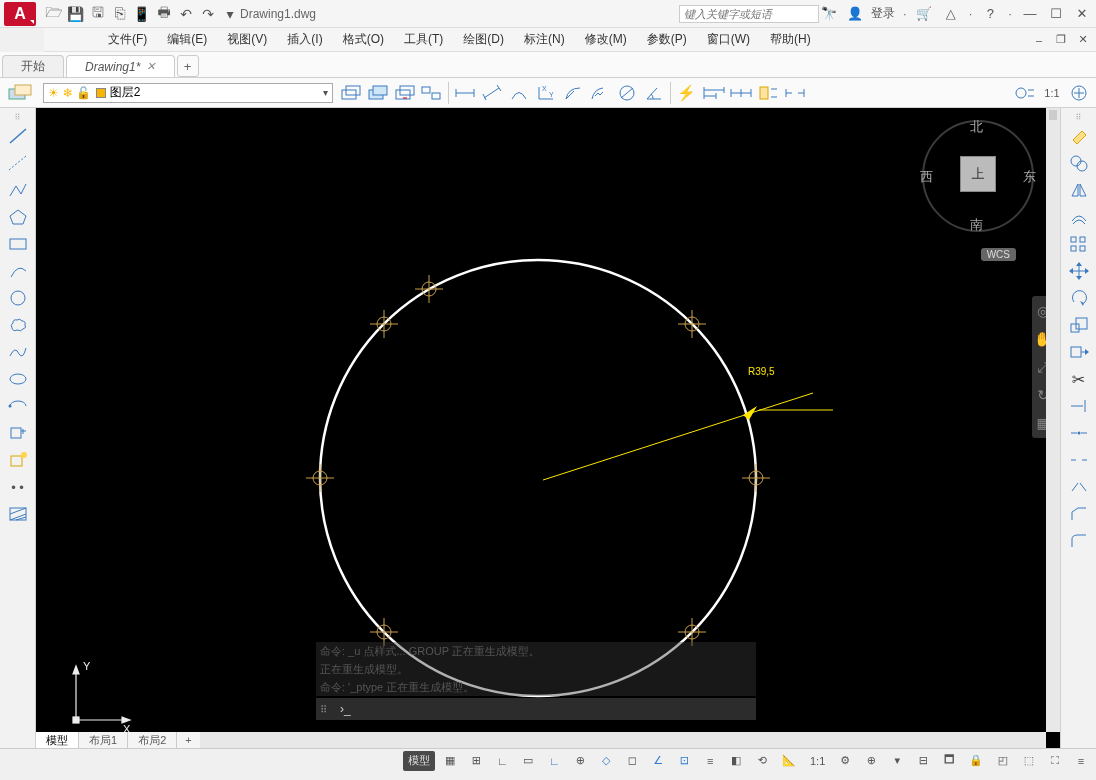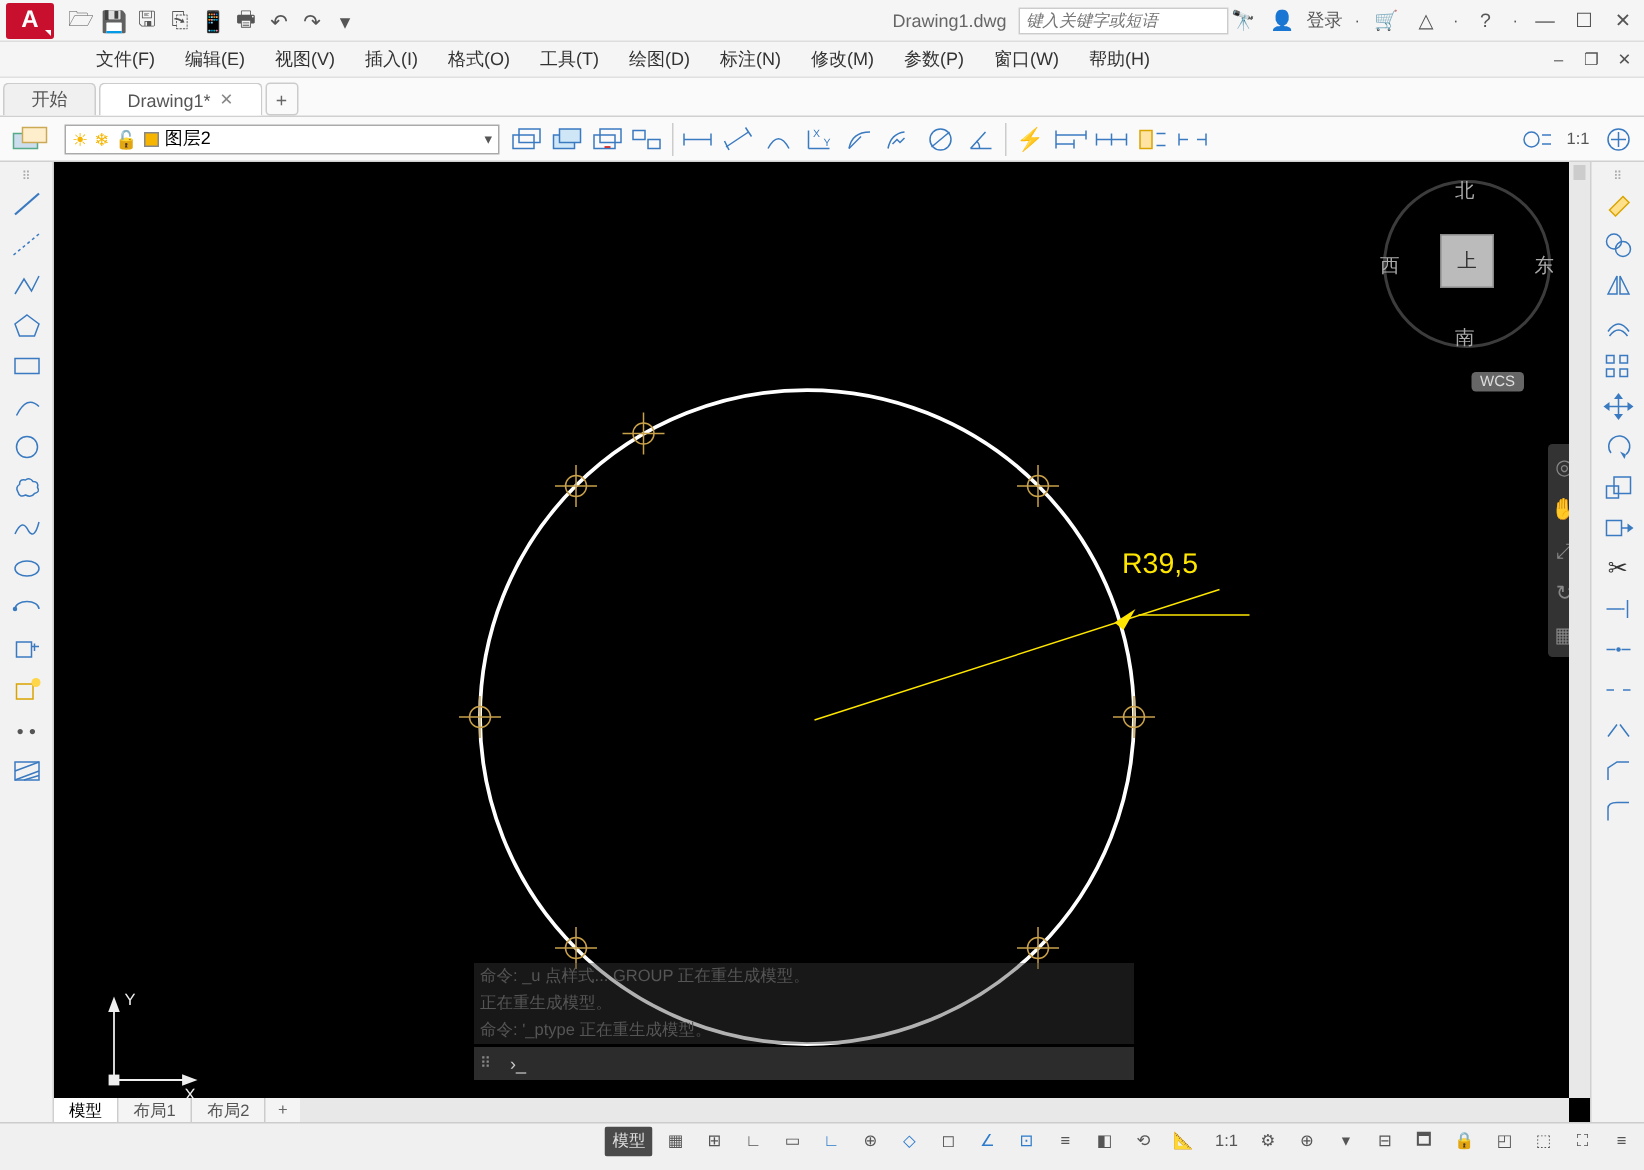--- a/index.html
+++ b/index.html
@@ -3,34 +3,34 @@
 <meta charset="utf-8">
 <style>
 * { box-sizing: border-box; margin: 0; padding: 0; font-family: "Microsoft YaHei", Arial, sans-serif; }
 body { width: 1096px; height: 780px; background: #f0f0f0; overflow: hidden; position: relative; }
 
 .titlebar { height: 28px; background: #f5f5f5; display: flex; align-items: center; padding: 0 4px; border-bottom: 1px solid #ddd; }
 .app-logo { width: 32px; height: 24px; background: #c8102e; color: #fff; font-weight: bold; display: flex; align-items: center; justify-content: center; border-radius: 2px; font-size: 16px; position: relative; }
 .app-logo::after { content: ""; position: absolute; right: 2px; bottom: 2px; border-left: 4px solid transparent; border-top: 4px solid #fff; }
 .qat { display: flex; gap: 2px; margin-left: 8px; }
 .qat-btn { width: 20px; height: 20px; display: flex; align-items: center; justify-content: center; color: #555; cursor: pointer; font-size: 14px; }
-.title-center { flex: 1; text-align: right; font-size: 12px; color: #666; }
+.title-center { flex: 1; text-align: left; font-size: 12px; color: #666; }
 .title-search { width: 140px; height: 18px; font-size: 11px; font-style: italic; padding: 0 4px; border: 1px solid #ccc; margin-left: 8px; }
 .title-right { display: flex; gap: 6px; align-items: center; }
 .title-right .qat-btn { font-size: 13px; }
 .hyphen { font-size: 11px; color: #555; margin: 0 2px; }
 
-.menubar { height: 24px; background: #f5f5f5; display: flex; align-items: center; padding-left: 54px; gap: 0; border-bottom: 1px solid #e0e0e0; }
+.menubar { height: 24px; background: #f5f5f5; display: flex; align-items: center; padding-left: 54px; gap: 0; border-bottom: 1px solid #e0e0e0; margin-left: 44px; }
 .menu-item { font-size: 12px; padding: 2px 10px; color: #333; cursor: pointer; }
 .menubar-right { margin-left: auto; margin-right: 4px; display: flex; gap: 4px; }
 .win-btn { width: 18px; height: 14px; font-size: 11px; color: #555; cursor: pointer; display: flex; align-items: center; justify-content: center; }
 
 .doctabs { height: 26px; background: #fafafa; display: flex; align-items: flex-end; border-bottom: 1px solid #d0d0d0; padding-top: 4px; }
 .doctab { height: 22px; padding: 0 18px; font-size: 12px; color: #555; border: 1px solid #ccc; border-bottom: none; border-radius: 4px 4px 0 0; margin-left: 2px; background: #f0f0f0; display: flex; align-items: center; gap: 6px; cursor: pointer; }
-.doctab.active { background: #fff; }
+.doctab.active { background: #fff; font-style: italic; }
 .doctab .close { font-size: 11px; color: #888; }
 .doctab-plus { width: 22px; height: 22px; margin-left: 2px; border: 1px solid #ccc; border-radius: 3px; display: flex; align-items: center; justify-content: center; font-size: 13px; color: #666; cursor: pointer; }
 
 .ribbon { height: 30px; background: #fafafa; display: flex; align-items: center; border-bottom: 1px solid #d0d0d0; padding: 0 4px; gap: 1px; }
 .rbtn { width: 26px; height: 24px; display: flex; align-items: center; justify-content: center; cursor: pointer; color: #3a7ac0; font-size: 15px; }
 .rbtn.big { width: 34px; }
 .layer-combo { width: 290px; height: 20px; border: 1px solid #aaa; font-size: 12px; display: flex; align-items: center; padding: 0 4px; gap: 4px; background: #fff; margin: 0 4px; }
 .layer-combo .sun { color: #f7b500; font-size: 12px; }
 .layer-combo .sq { width: 10px; height: 10px; background: #f7b500; border: 1px solid #888; }
 .layer-combo .arrow { margin-left: auto; color: #555; font-size: 10px; }
@@ -71,21 +71,21 @@
 .ltab { padding: 0 10px; height: 16px; border-right: 1px solid #ccc; cursor: pointer; color: #555; display: flex; align-items: center; }
 .ltab.active { background: #fff; color: #000; font-weight: 500; }
 .ltab-plus { padding: 0 8px; color: #666; cursor: pointer; }
 
 .statusbar { height: 24px; background: #f0f0f0; border-top: 1px solid #ccc; display: flex; align-items: center; padding: 0 4px; gap: 4px; }
 .sbtn { height: 20px; min-width: 22px; padding: 0 4px; font-size: 11px; display: flex; align-items: center; justify-content: center; color: #555; border: 1px solid transparent; cursor: pointer; }
 .sbtn.dark { background: #4a4a4a; color: #ddd; border-radius: 2px; }
 .sbtn.blue { color: #2d7bcc; }
 .sb-spacer { flex: 1; }
 
-.rad-label { position: absolute; color: #ffe600; font-size: 19px; font-weight: 500; font-family: Arial; }
+.rad-label { position: absolute; color: #ffe600; font-size: 10px; font-weight: 500; font-family: Arial; }
 </style>
 </head>
 <body>
 
 <div class="titlebar">
   <div class="app-logo">A</div>
   <div class="qat">
     <div class="qat-btn">🗁</div>
     <div class="qat-btn">💾</div>
     <div class="qat-btn">🖫</div>

